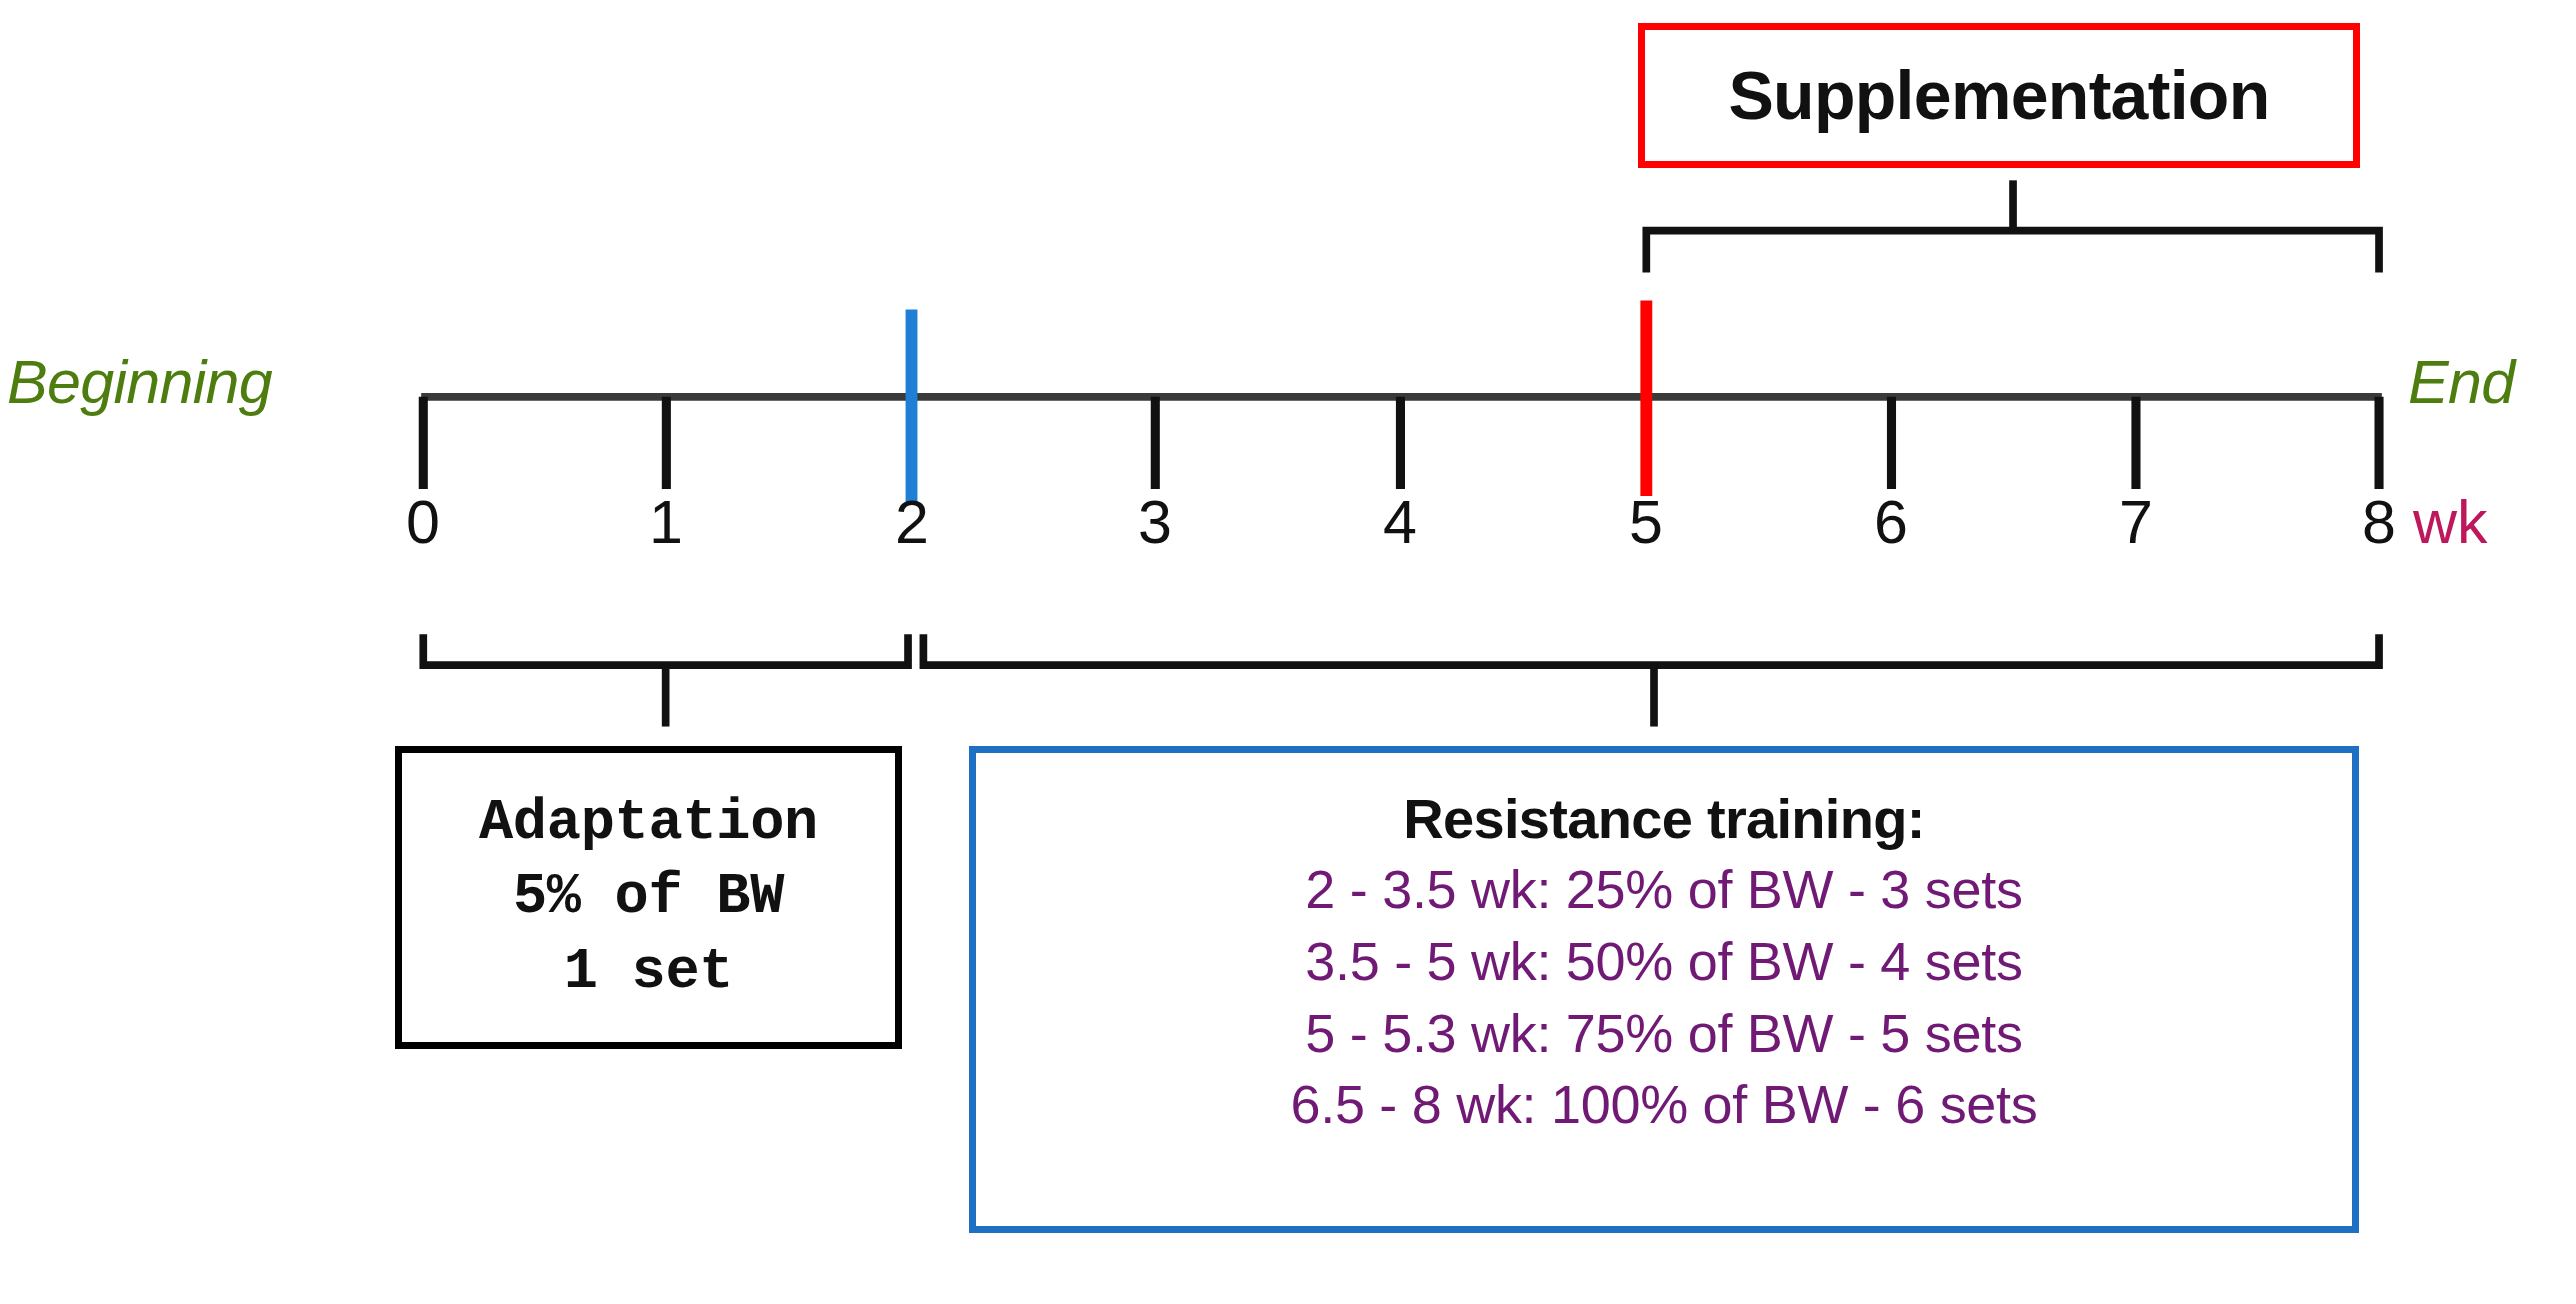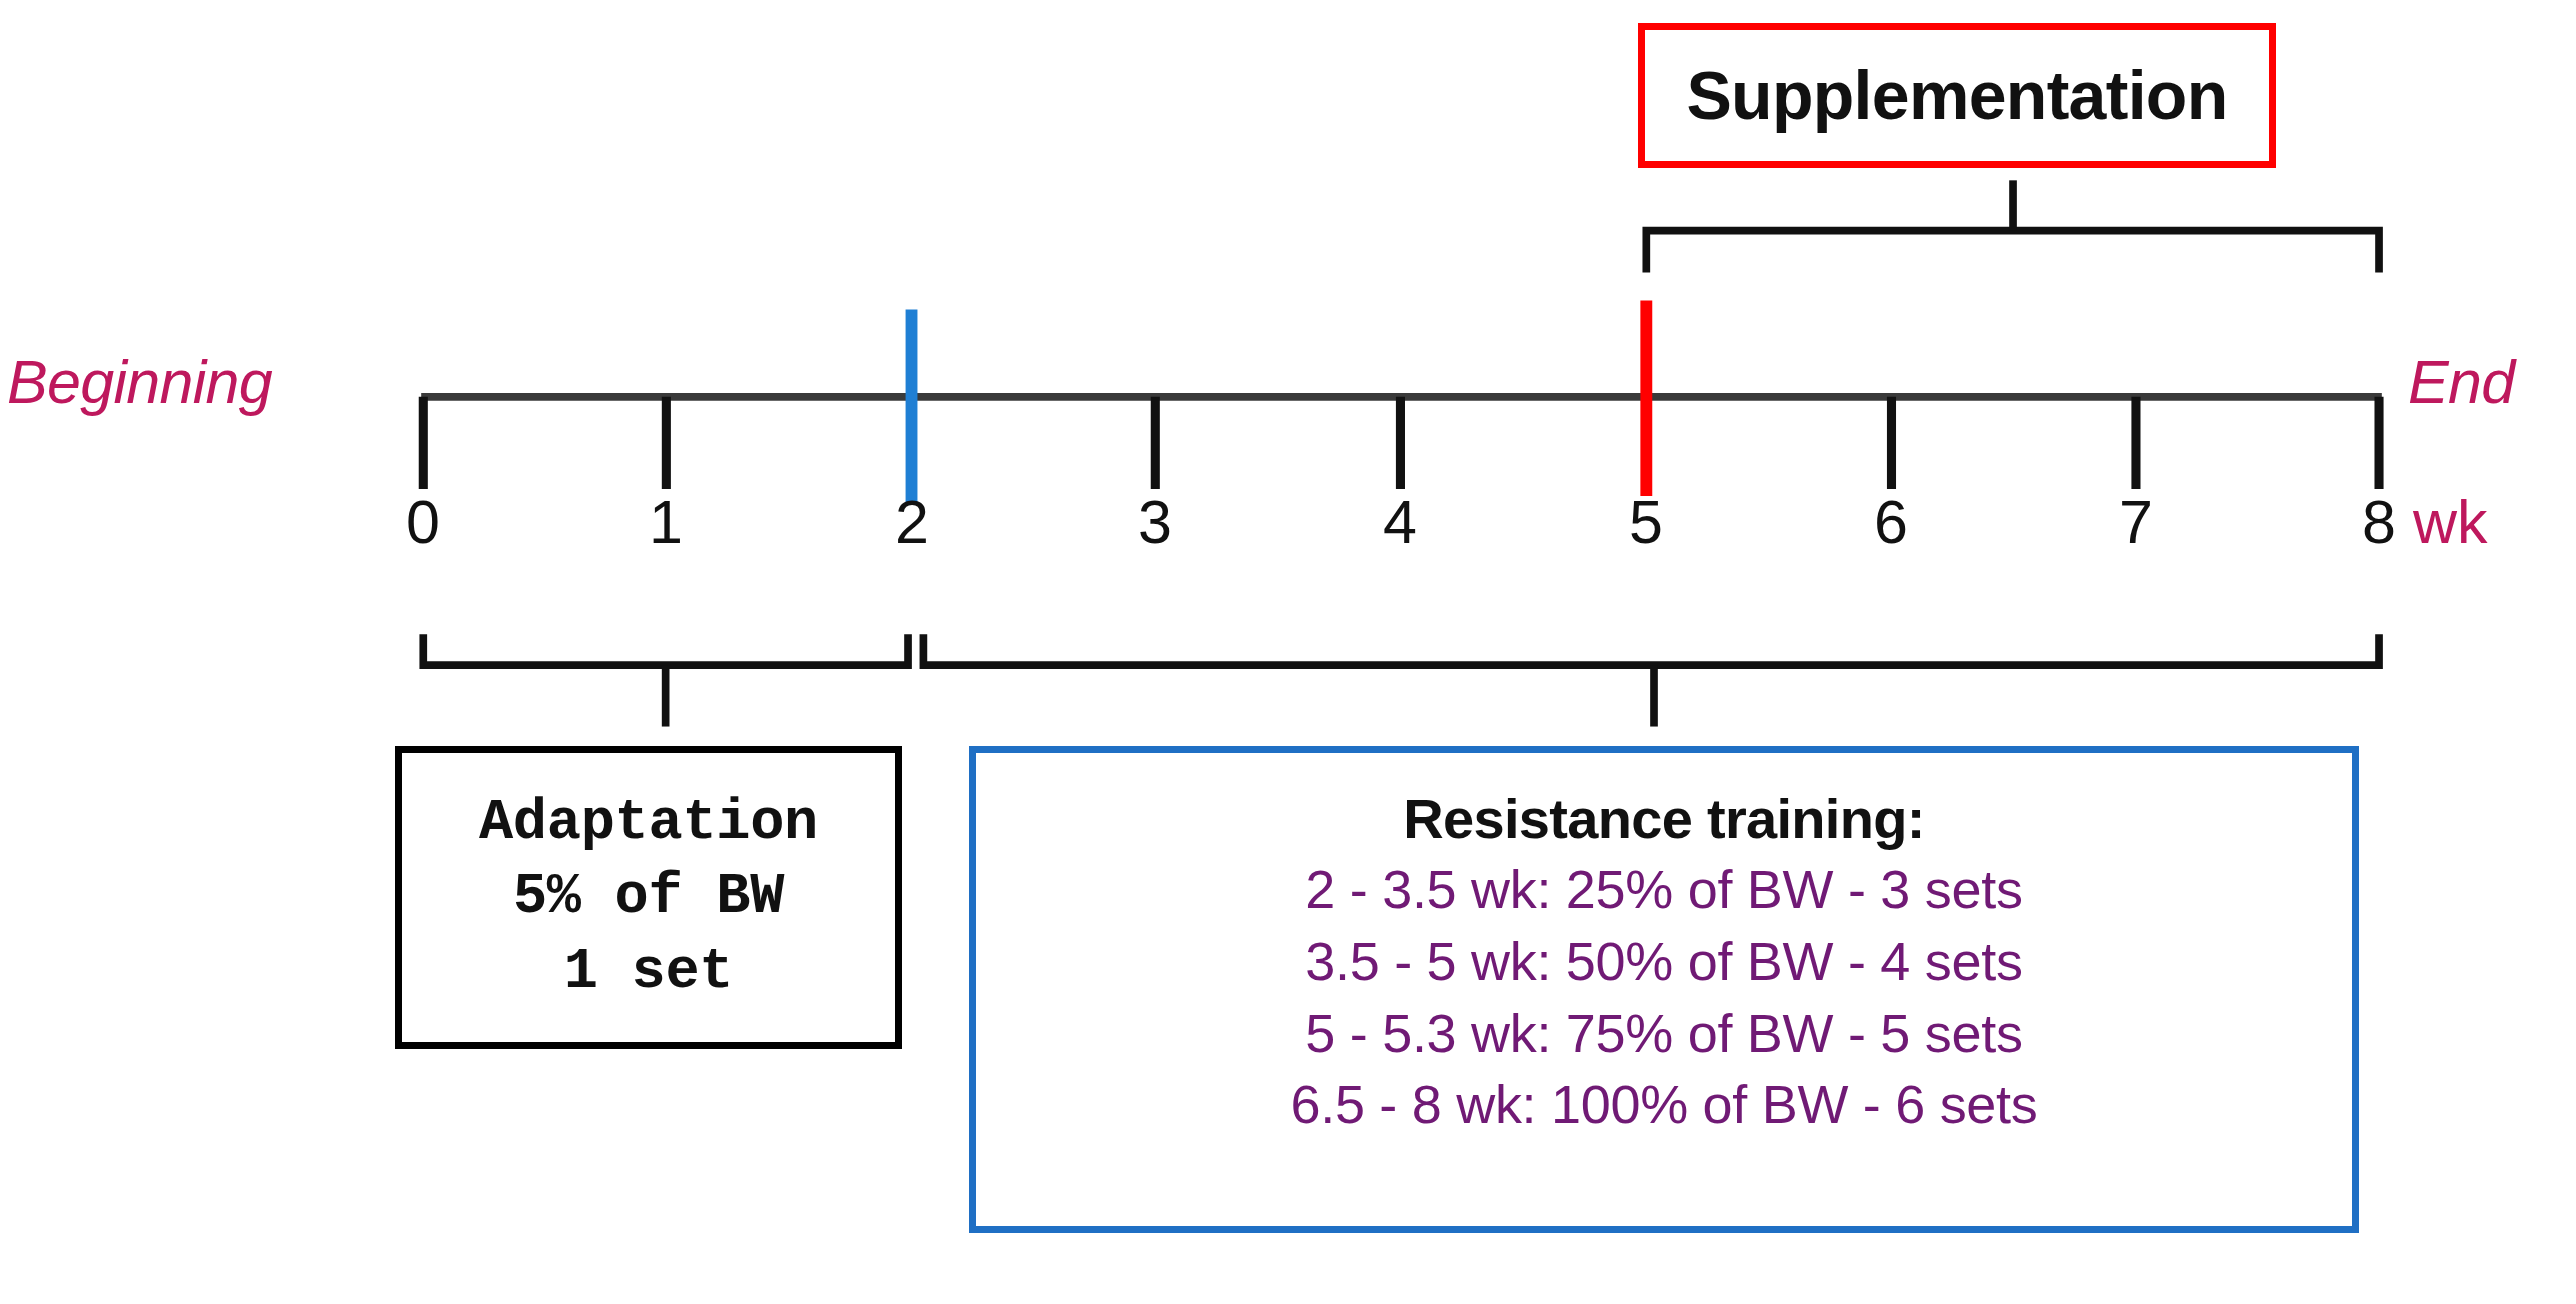--- a/index.html
+++ b/index.html
@@ -3,35 +3,35 @@
 <meta charset="utf-8">
 <style>
   html,body{margin:0;padding:0;background:#fff;}
   body{width:2576px;height:1305px;font-family:"Liberation Sans",sans-serif;position:relative;overflow:hidden;}
   #stage{position:absolute;left:0;top:0;width:2576px;height:1305px;background:#ffffff;}
 
   .box{position:absolute;box-sizing:border-box;background:#fff;display:flex;
        flex-direction:column;align-items:center;justify-content:center;text-align:center;}
 
   
-  #supp-box{left:1638px;top:23px;width:638px;height:145px;border:7.7px solid #FF0000;}
+  #supp-box{left:1638px;top:23px;width:722px;height:145px;border:7.7px solid #FF0000;}
   #supp-box .t{font-size:68px;font-weight:bold;color:#111;letter-spacing:-0.7px;line-height:1.02;}
 
   
   #adapt-box{left:395px;top:746px;width:507px;height:303px;border:7.7px solid #000000;font-family:Liberation Mono, monospace;}
   #adapt-box .t{font-size:57px;font-weight:bold;color:#111;line-height:1.30;letter-spacing:-0.3px;}
 
   
   #rt-box{left:969px;top:746px;width:1390px;height:487px;border:7px solid #1F6FC4;
           justify-content:flex-start;padding-top:31px;}
   #rt-box .hdr{font-size:56px;font-weight:bold;color:#111;line-height:1.25;letter-spacing:-0.7px;}
   #rt-box .ln{font-size:54px;font-weight:normal;color:#701a75;line-height:1.33;letter-spacing:-0.3px;}
 
   
-  .edge-label{position:absolute;font-style:italic;font-weight:normal;font-size:61px;color:#be185d;
+  .edge-label{position:absolute;font-style:italic;font-weight:normal;font-size:61px;color:#4d7c0f;
               letter-spacing:-0.7px;white-space:nowrap;text-align:center;}
   #lbl-beginning{left:7px;top:347px;}
   #lbl-end{left:2408px;top:347px;}
   .unit-label{position:absolute;font-size:61px;color:#be185d;white-space:nowrap;}
   #lbl-unit{left:2413px;top:487px;}
 
   .tick-label{position:absolute;font-size:61px;color:#111;text-align:center;
               width:112px;margin-left:-56px;white-space:nowrap;}
   svg{position:absolute;left:0;top:0;}
 </style>

